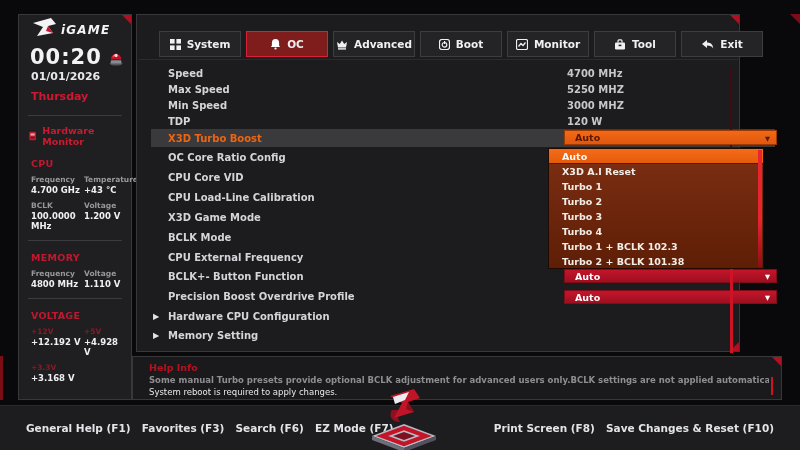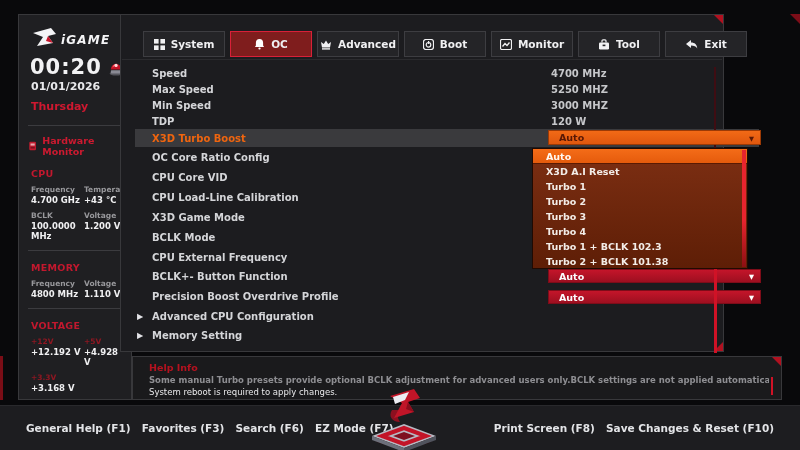--- a/index.html
+++ b/index.html
@@ -8,35 +8,35 @@
     background:#09090b;
     font-family:"DejaVu Sans", sans-serif;
     position:relative;
     overflow:hidden;
     color:#d6d7d9;
   }
 
   
   .panel { position:absolute; background:#1c1c1f; border:1px solid #38383b; }
   .sidebar { left:18px; top:14px; width:114px; height:386px; background:#1f1f22; }
-  .mainpanel { left:120px; top:14px; width:604px; height:338px; }
+  .mainpanel { left:136px; top:14px; width:604px; height:338px; }
   .helppanel { left:132px; top:356px; width:650px; height:44px; background:#1a1a1c; }
 
   .corner-tr { position:absolute; top:0; right:0; width:0; height:0;
     border-top:9px solid #b01120; border-left:9px solid transparent; }
   .corner-br { position:absolute; bottom:0; right:0; width:0; height:0;
     border-bottom:9px solid #b01120; border-left:9px solid transparent; }
 
   .screen-corner { position:absolute; top:14px; right:0; width:0; height:0;
     border-top:10px solid #7c0d18; border-left:10px solid transparent; }
   .left-red-strip { position:absolute; left:0; top:356px; width:3px; height:44px; background:#7a0d16; }
   .help-scroll { position:absolute; right:8px; bottom:4px; width:2px; height:18px; background:#d01226; }
 
   
-  .sb-inner { padding:12px 7px 0 7px; }
+  .sb-inner { padding:2px 7px 0 7px; }
   .logo-wrap { display:flex; justify-content:center; margin-bottom:4px; }
   .clock-row { display:flex; align-items:center; gap:6px; padding-left:4px; }
   .clock-time { font-size:21px; font-weight:bold; color:#f2f2f4; letter-spacing:1px; }
   .clock-date { font-size:11px; font-weight:bold; color:#e9e9ec; padding-left:5px; margin-top:1px; }
   .weekday { font-size:11px; font-weight:bold; color:#cf1830; padding-left:5px; margin-top:7px; }
   .sb-divider { height:1px; background:#3b3b3f; margin:12px 2px 0 2px; }
   .hwmon-row { display:flex; align-items:center; gap:5px; margin:9px 0 0 2px; }
   .hwmon-title { font-size:9.5px; font-weight:bold; color:#cc1a30; }
   .sb-section-title { font-size:9.5px; font-weight:bold; color:#c2182e; margin:11px 0 0 5px; letter-spacing:.3px; }
   .sb-grid { display:grid; grid-template-columns:53px 1fr; margin:6px 0 0 5px; row-gap:1px; }
@@ -297,21 +297,21 @@
     <div class="srow" style="top:271px;height:20px;">
       <span class="srow-label">Precision Boost Overdrive Profile</span>
       <div class="dd-red" style="top:4px;">
         <span>Auto</span>
         <span class="caret">▼</span>
       </div>
     </div>
 
     <div class="srow" style="top:291px;height:20px;">
       <span class="arrow">▶</span>
-      <span class="srow-label" style="padding-left:17px;">Advanced CPU Configuration</span>
+      <span class="srow-label" style="padding-left:17px;">Hardware CPU Configuration</span>
     </div>
     <div class="srow" style="top:310px;height:20px;">
       <span class="arrow">▶</span>
       <span class="srow-label" style="padding-left:17px;">Memory Setting</span>
     </div>
 
     <div class="dd-list">
       <div class="dd-opt selected">Auto</div>
       <div class="dd-opt">X3D A.I Reset</div>
       <div class="dd-opt">Turbo 1</div>

